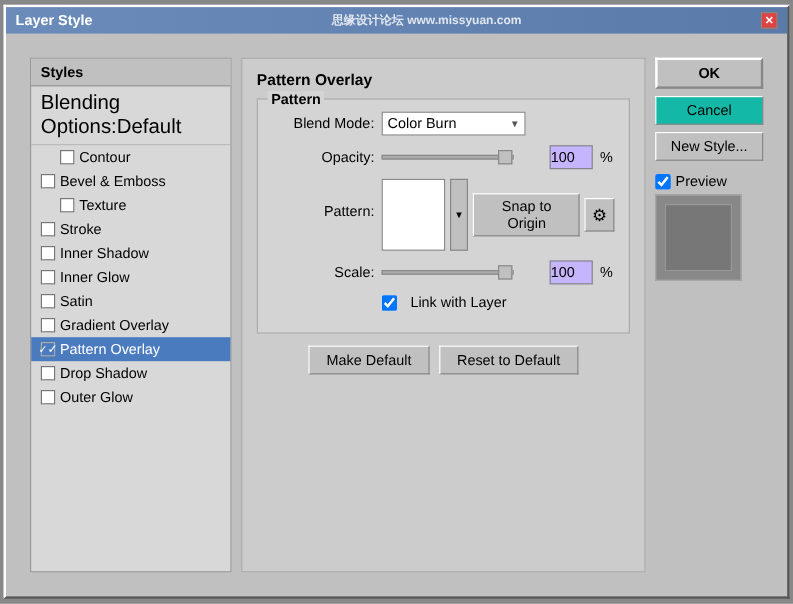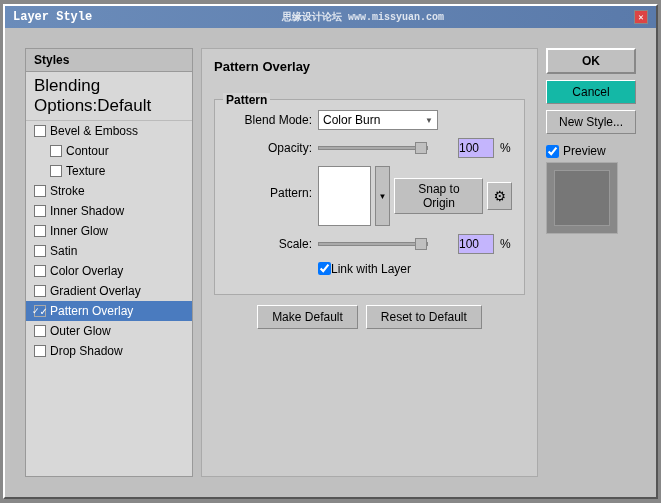--- a/index.html
+++ b/index.html
@@ -28,21 +28,20 @@
       background: linear-gradient(to right, #6b8cba, #5a7aaa);
       color: white;
       padding: 4px 8px;
       font-size: 12px;
       font-weight: bold;
       display: flex;
       align-items: center;
       justify-content: space-between;
       height: 22px;
       flex-shrink: 0;
-      font-family: Liberation Mono, monospace;
     }
     .title-bar-buttons {
       display: flex;
       gap: 2px;
     }
     .title-bar-btn {
       width: 14px;
       height: 14px;
       background: #c0c0c0;
       border: 1px solid #888;
@@ -193,22 +192,22 @@
       padding: 3px 10px;
       background: #c0c0c0;
       border: 1px solid #888;
       border-top-color: #fff;
       border-left-color: #fff;
       font-size: 12px;
       cursor: pointer;
     }
     .check-row {
       display: flex;
-      align-items: flex-start;
-      gap: 0;
+      align-items: flex-end;
+      gap: 11px;
       margin-bottom: 8px;
     }
     .buttons-row {
       display: flex;
       gap: 8px;
       margin-top: 6px;
     }
     .action-btn {
       padding: 4px 14px;
       background: #c0c0c0;
@@ -302,21 +301,21 @@
       border: 1px solid #aaa;
       padding: 10px 12px 12px 12px;
       background: #cccccc;
       flex: 1;
     }
     .inner-panel {
       border: 1px solid #aaa;
       padding: 10px 12px;
       background: #d4d4d4;
       position: relative;
-      margin-top: 25px;
+      margin-top: 8px;
     }
     .inner-panel-legend {
       position: absolute;
       top: -7px;
       left: 8px;
       background: #d4d4d4;
       padding: 0 3px;
       font-size: 12px;
       font-weight: bold;
     }
@@ -337,67 +336,63 @@
   <div class="dialog-body">
 
     <div class="left-panel">
       <div class="styles-header">
         <span>Styles</span>
       </div>
       <div class="blending-header">
         <span>Blending Options:Default</span>
       </div>
 
+      <div class="layer-item sub">
+        <div class="checkbox"></div>
+        <span>Contour</span>
+      </div>
       <div class="layer-item">
         <div class="checkbox"></div>
         <span>Bevel &amp; Emboss</span>
       </div>
       <div class="layer-item sub">
         <div class="checkbox"></div>
-        <span>Contour</span>
-      </div>
-      <div class="layer-item sub">
-        <div class="checkbox"></div>
         <span>Texture</span>
       </div>
       <div class="layer-item">
         <div class="checkbox"></div>
         <span>Stroke</span>
       </div>
       <div class="layer-item">
         <div class="checkbox"></div>
         <span>Inner Shadow</span>
       </div>
       <div class="layer-item">
         <div class="checkbox"></div>
         <span>Inner Glow</span>
       </div>
       <div class="layer-item">
         <div class="checkbox"></div>
         <span>Satin</span>
-      </div>
-      <div class="layer-item">
-        <div class="checkbox"></div>
-        <span>Color Overlay</span>
       </div>
       <div class="layer-item">
         <div class="checkbox"></div>
         <span>Gradient Overlay</span>
       </div>
       <div class="layer-item active">
         <div class="checkbox checked-blue" style="background:#4a7bbf; border-color:#aaa;">✓</div>
         <span>Pattern Overlay</span>
       </div>
       <div class="layer-item">
         <div class="checkbox"></div>
+        <span>Drop Shadow</span>
+      </div>
+      <div class="layer-item">
+        <div class="checkbox"></div>
         <span>Outer Glow</span>
-      </div>
-      <div class="layer-item">
-        <div class="checkbox"></div>
-        <span>Drop Shadow</span>
       </div>
     </div>
 
     <div class="main-content">
       <div class="outer-panel">
         <div class="outer-title">Pattern Overlay</div>
         <div class="inner-panel">
           <div class="inner-panel-legend">Pattern</div>
 
           <div class="form-row">

